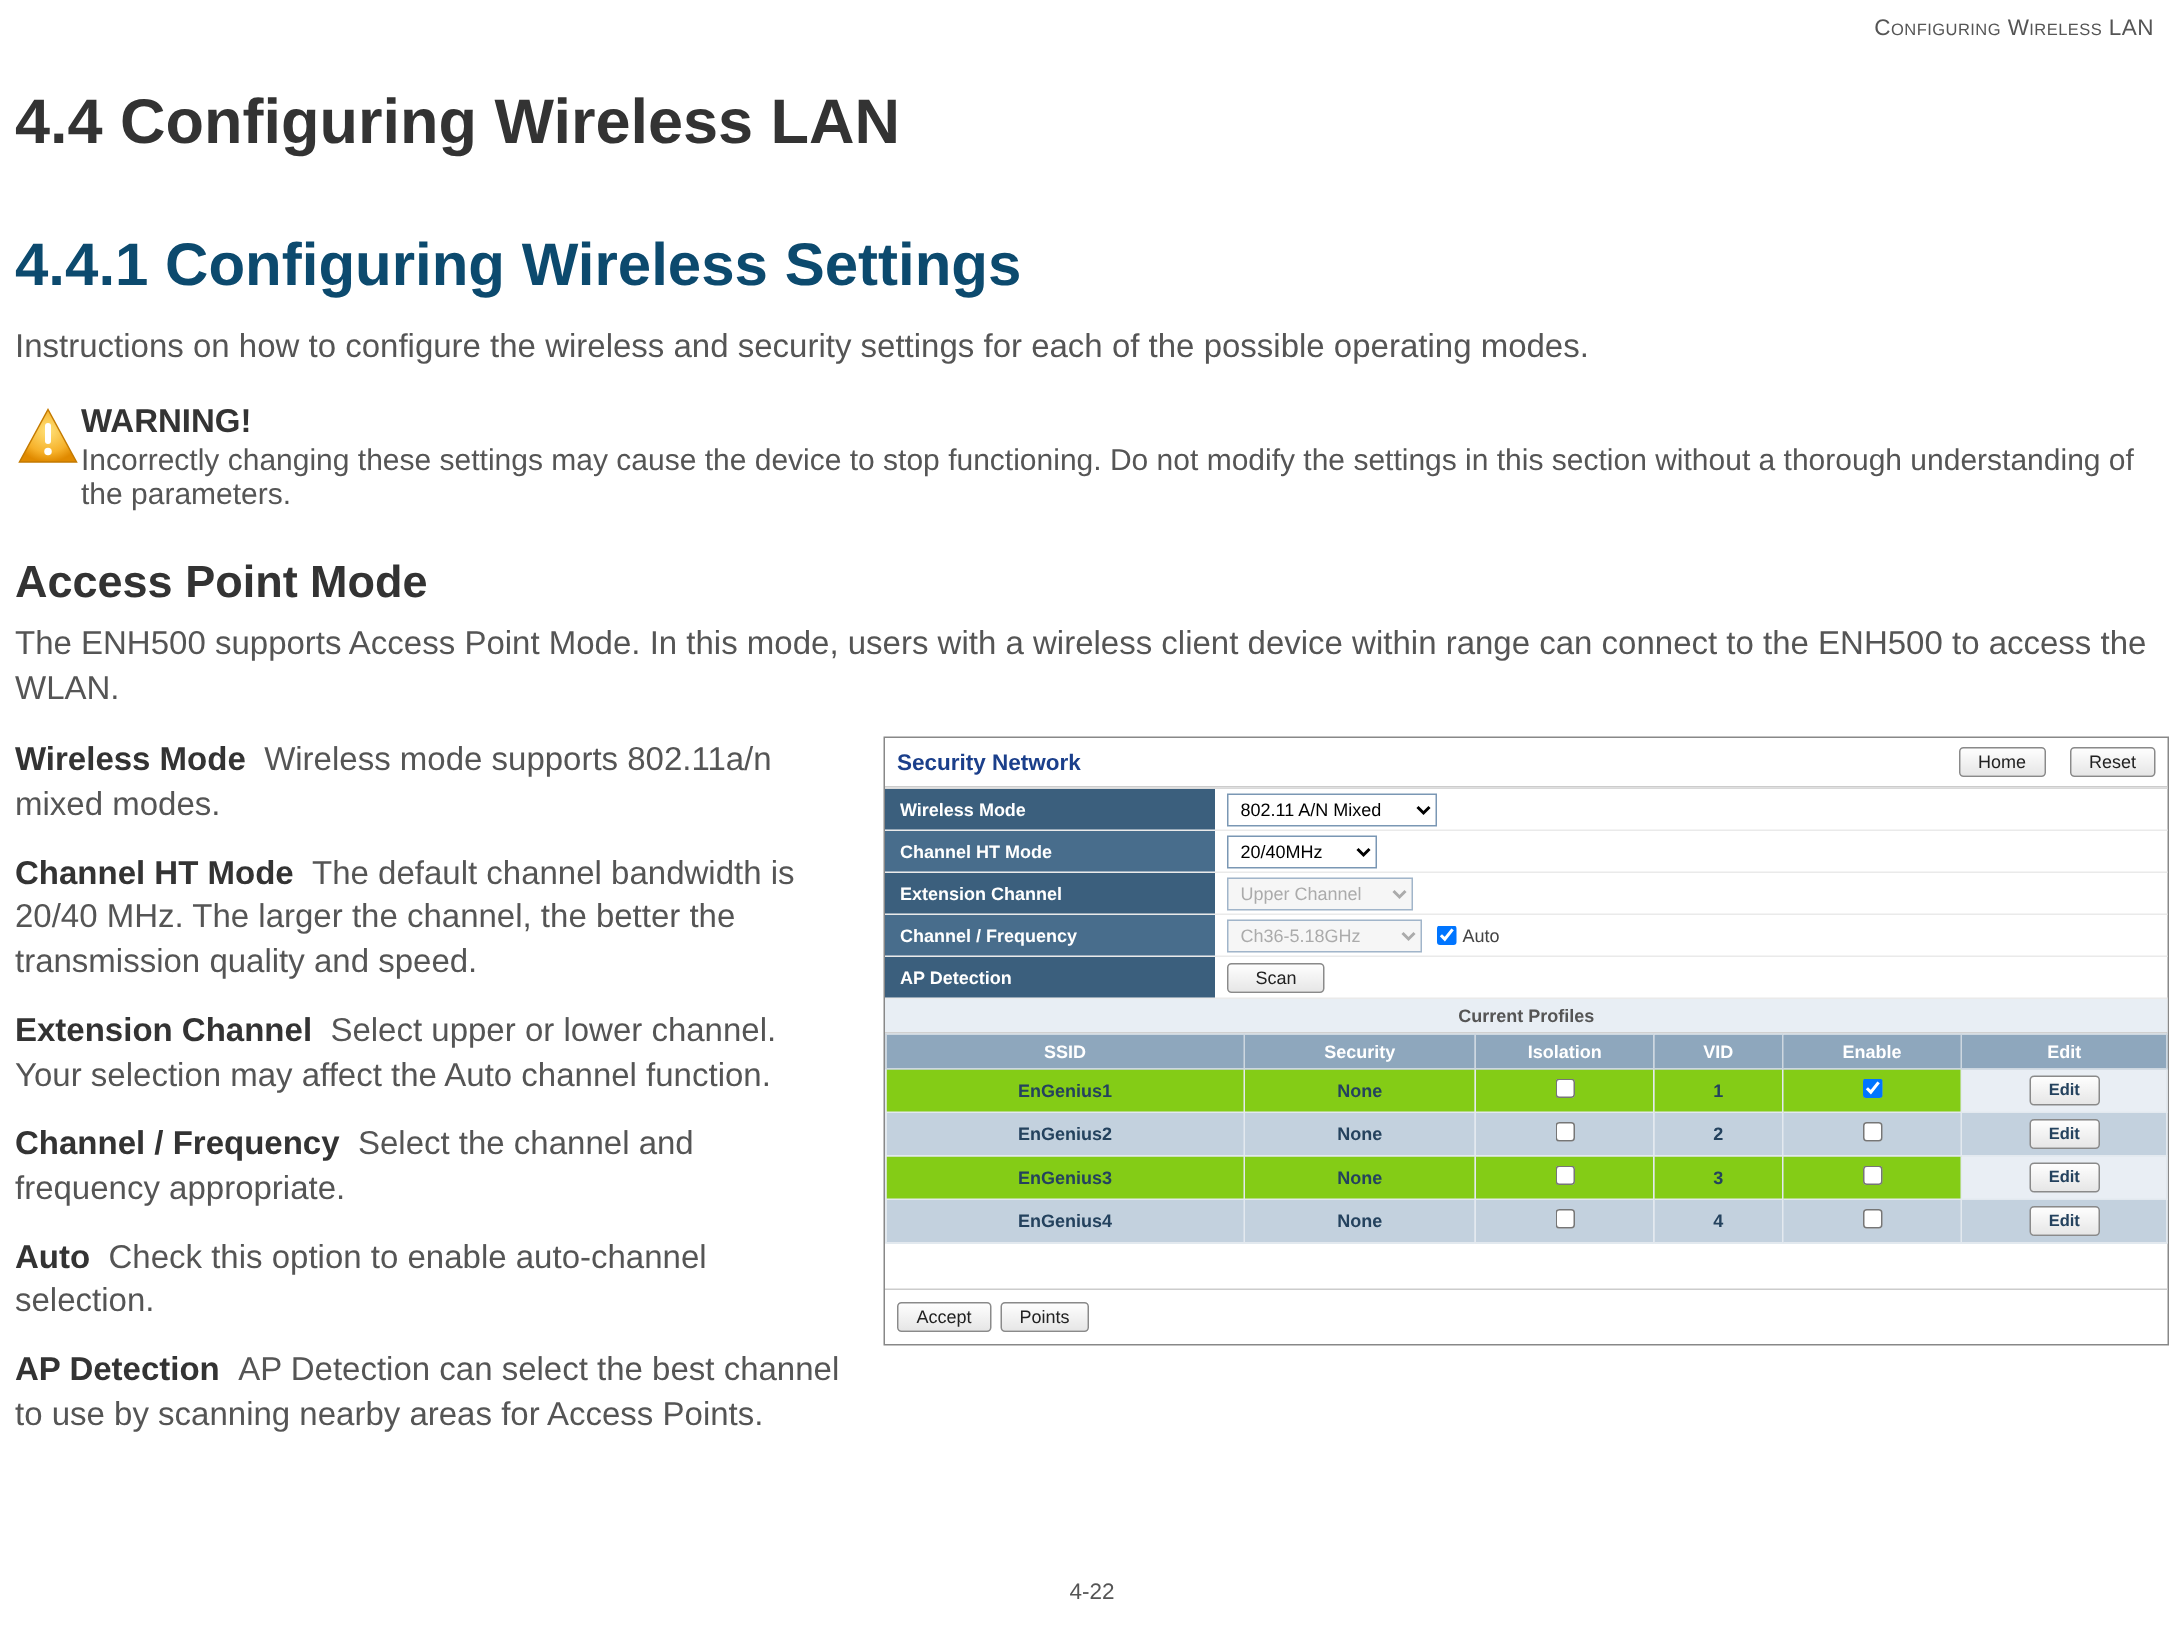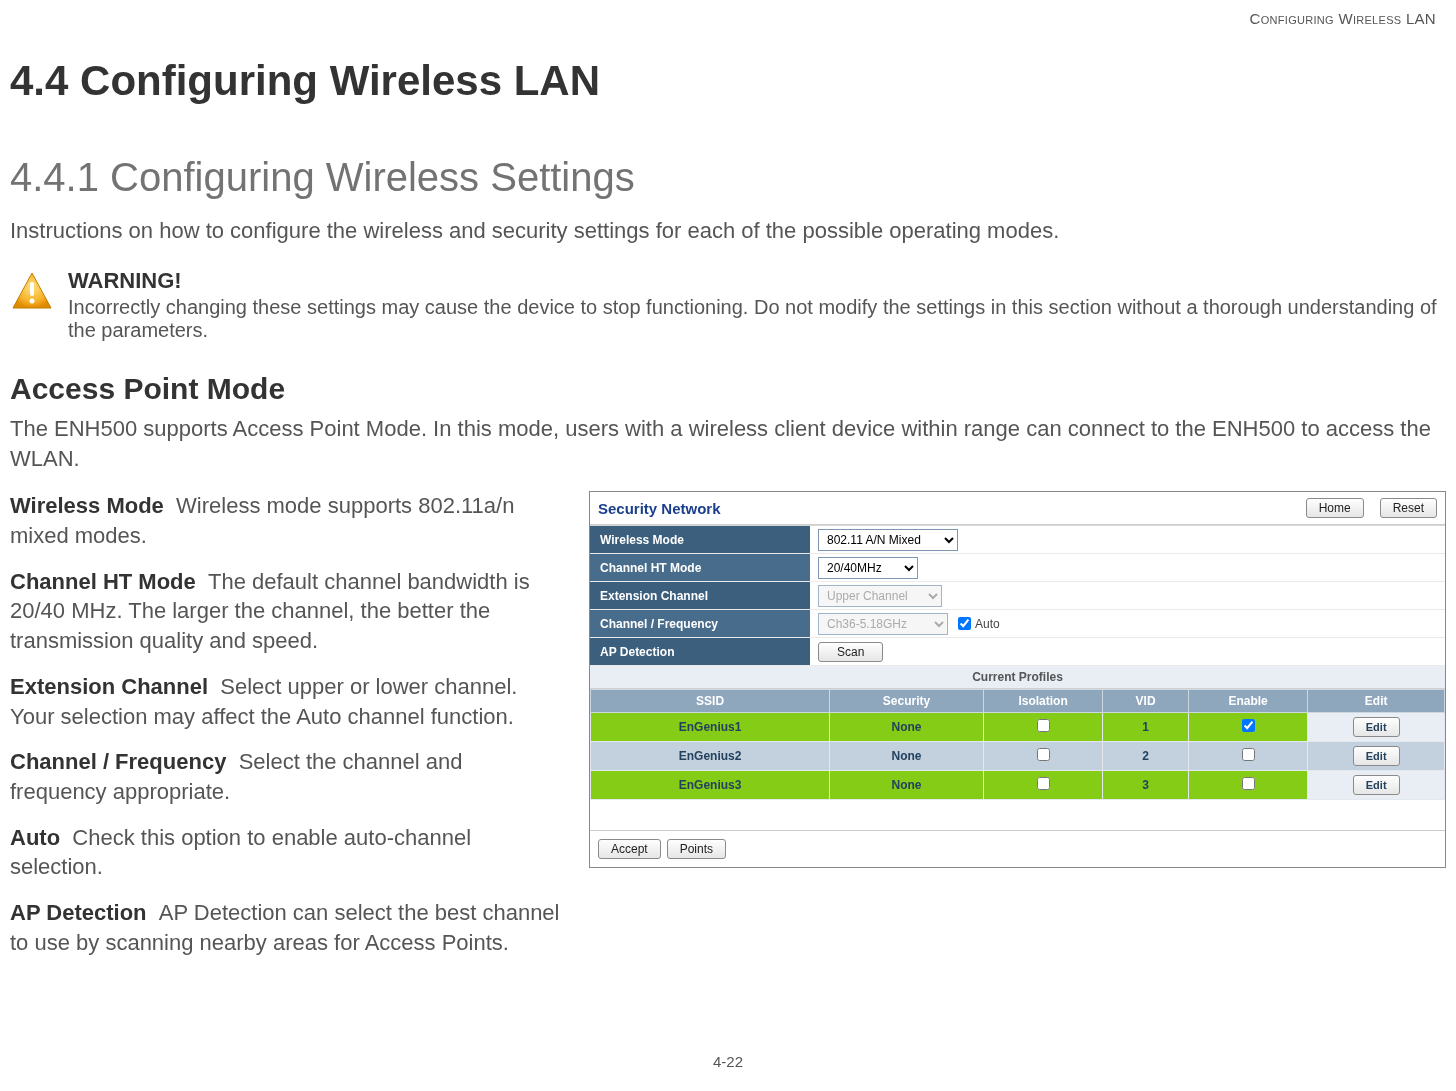--- a/index.html
+++ b/index.html
@@ -25,41 +25,40 @@
   }
   .h1 {
     font-family: Verdana, Geneva, sans-serif;
     font-weight: 700;
     font-size: 42px;
     color: #333;
     margin: 30px 0 10px 0;
   }
   .h2 {
     font-family: Verdana, Geneva, sans-serif;
-    font-weight: 400;
+    font-weight: 700;
     font-size: 40px;
-    color: #737373;
+    color: #0c4a6e;
     margin: 50px 0 10px 0;
   }
   .h3 {
     font-family: Verdana, Geneva, sans-serif;
     font-weight: 700;
     font-size: 30px;
     color: #333;
     margin: 30px 0 0 0;
   }
   .intro {
     font-size: 22px;
     color: #555;
     margin: 18px 0 24px 0;
   }
   .warning-box {
     display: flex;
     align-items: flex-start;
-    gap: 14px;
     margin: 10px 0 18px 0;
   }
   .warning-icon {
     flex: 0 0 auto;
     margin-top: 2px;
   }
   .warning-icon svg { display:block; }
   .warning-text {
     font-size: 20px;
     color: #555;
@@ -379,20 +378,28 @@
                 <td class="edit-cell"><span class="ss-editbtn">Edit</span></td>
               </tr>
               <tr>
                 <td>EnGenius3</td>
                 <td>None</td>
                 <td><input type="checkbox" style=""></td>
                 <td>3</td>
                 <td><input type="checkbox" style=""></td>
                 <td class="edit-cell"><span class="ss-editbtn">Edit</span></td>
               </tr>
+              <tr class="alt">
+                <td>EnGenius4</td>
+                <td>None</td>
+                <td><input type="checkbox" style=""></td>
+                <td>4</td>
+                <td><input type="checkbox" style=""></td>
+                <td class="edit-cell"><span class="ss-editbtn">Edit</span></td>
+              </tr>
             </tbody>
         </table>
 
         <div class="ss-footer">
           <span class="ss-btn">Accept</span>
           <span class="ss-btn">Points</span>
         </div>
 
       </div>
     </div>

